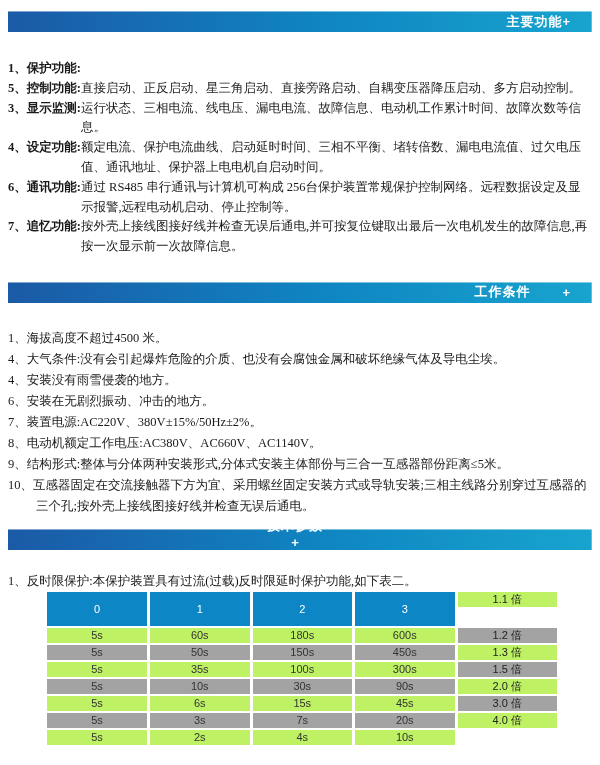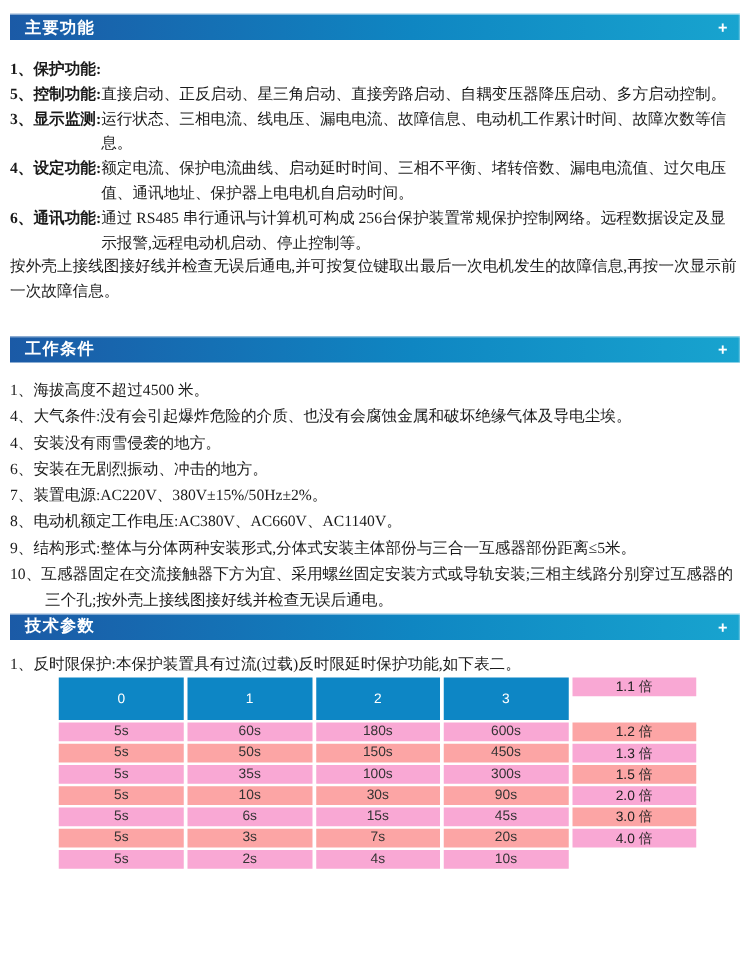--- a/index.html
+++ b/index.html
@@ -6,43 +6,43 @@
   body {
     width:600px; height:765px;
     font-family:"Liberation Serif","DejaVu Serif",serif;
     color:#1a1a1a; overflow:hidden;
   }
   .page { padding:0 8px; box-sizing:border-box; display:flow-root; }
 
   
   .bar {
     height:21px; margin-top:0;
-    display:flex; align-items:center; justify-content:space-between;
-    padding:0 10px 0 12px; box-sizing:border-box;
+    display:flex; align-items:center; justify-content:flex-end;
+    padding:0 22px 0 12px; box-sizing:border-box;
     background:linear-gradient(90deg,#1b5aa6 0%,#0f86c2 55%,#18a4cf 100%);
     box-shadow:inset 0 1px 0 rgba(255,255,255,.45), inset -1px 0 0 rgba(255,255,255,.3);
     color:#ffffff;
     font-family:"Liberation Sans","DejaVu Sans",sans-serif;
     font-weight:bold; font-size:13px; letter-spacing:1px;
   }
   .bar-plus { font-size:13px; font-weight:bold; letter-spacing:0; }
   #bar-1 { margin-top:11px; }
-  #bar-2 { margin-top:25px; }
-  #bar-3 { margin-top:0; }
+  #bar-2 { margin-top:25px;gap:32px; }
+  #bar-3 { margin-top:12px;flex-direction:column; }
 
   
-  .func-list { margin-top:14px; font-size:12.5px; line-height:19.8px; }
+  .func-list { margin-top:27px; font-size:12.5px; line-height:19.8px; }
   .func-item { display:flex; }
   .func-label { flex:0 0 auto; white-space:nowrap; font-weight:bold; }
   .func-text  { flex:1 1 auto; }
 
   
-  .cond-list  { margin-top:12px; font-size:12.5px; line-height:21px; }
+  .cond-list  { margin-top:25px; font-size:12.5px; line-height:21px; }
   .cond-item  { padding-left:28px; text-indent:-28px; }
-  .param-list { margin-top:9px; font-size:12.5px; line-height:21px; }
+  .param-list { margin-top:21px; font-size:12.5px; line-height:21px; }
 
   
   .itable {
     margin:0 0 0 39px; width:510px;
     display:grid; grid-template-columns:100px repeat(4,1fr);
     column-gap:3px; row-gap:2px;
     font-family:"Liberation Sans","DejaVu Sans",sans-serif;
     font-size:11px;
   }
   .th {
@@ -52,22 +52,22 @@
   .corner { position:relative; }
   .corner svg { position:absolute; inset:0; width:100%; height:100%; }
   .corner .c-top    { position:absolute; left:32px; top:3px;   color:#fff; }
   .corner .c-right  { position:absolute; right:5px; top:2px;   color:#fff; }
   .corner .c-bottom { position:absolute; left:4px;  bottom:2px; color:#fff; }
   .td {
     height:15px; display:flex; align-items:center; justify-content:center;
     color:#333333;
   }
   .td.lbl { color:#222222; }
-  .row-blue { background:#f9a8d4; }
-  .row-gray { background:#fca5a5; }
+  .row-blue { background:#bef264; }
+  .row-gray { background:#a3a3a3; }
 </style>
 </head>
 <body>
 
 <div class="page">
 
   <div class="bar" id="bar-1">
     <span>主要功能</span>
     <span class="bar-plus">+</span>
   </div>
@@ -85,20 +85,21 @@
       </div>
       <div class="func-item">
         <b class="func-label">4、设定功能:</b>
         <span class="func-text">额定电流、保护电流曲线、启动延时时间、三相不平衡、堵转倍数、漏电电流值、过欠电压值、通讯地址、保护器上电电机自启动时间。</span>
       </div>
       <div class="func-item">
         <b class="func-label">6、通讯功能:</b>
         <span class="func-text">通过 RS485 串行通讯与计算机可构成 256台保护装置常规保护控制网络。远程数据设定及显示报警,远程电动机启动、停止控制等。</span>
       </div>
       <div class="func-item">
+        <b class="func-label">7、追忆功能:</b>
         <span class="func-text">按外壳上接线图接好线并检查无误后通电,并可按复位键取出最后一次电机发生的故障信息,再按一次显示前一次故障信息。</span>
       </div>
     </div>
 
   <div class="bar" id="bar-2">
     <span>工作条件</span>
     <span class="bar-plus">+</span>
   </div>
   <div class="cond-list">
       <div class="cond-item">1、海拔高度不超过4500 米。</div>

